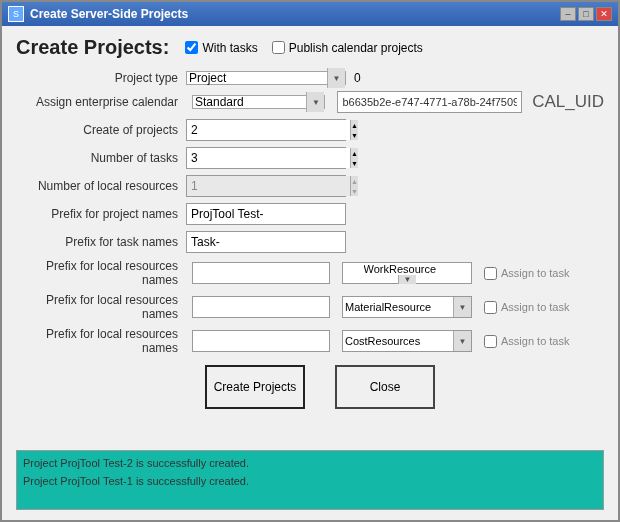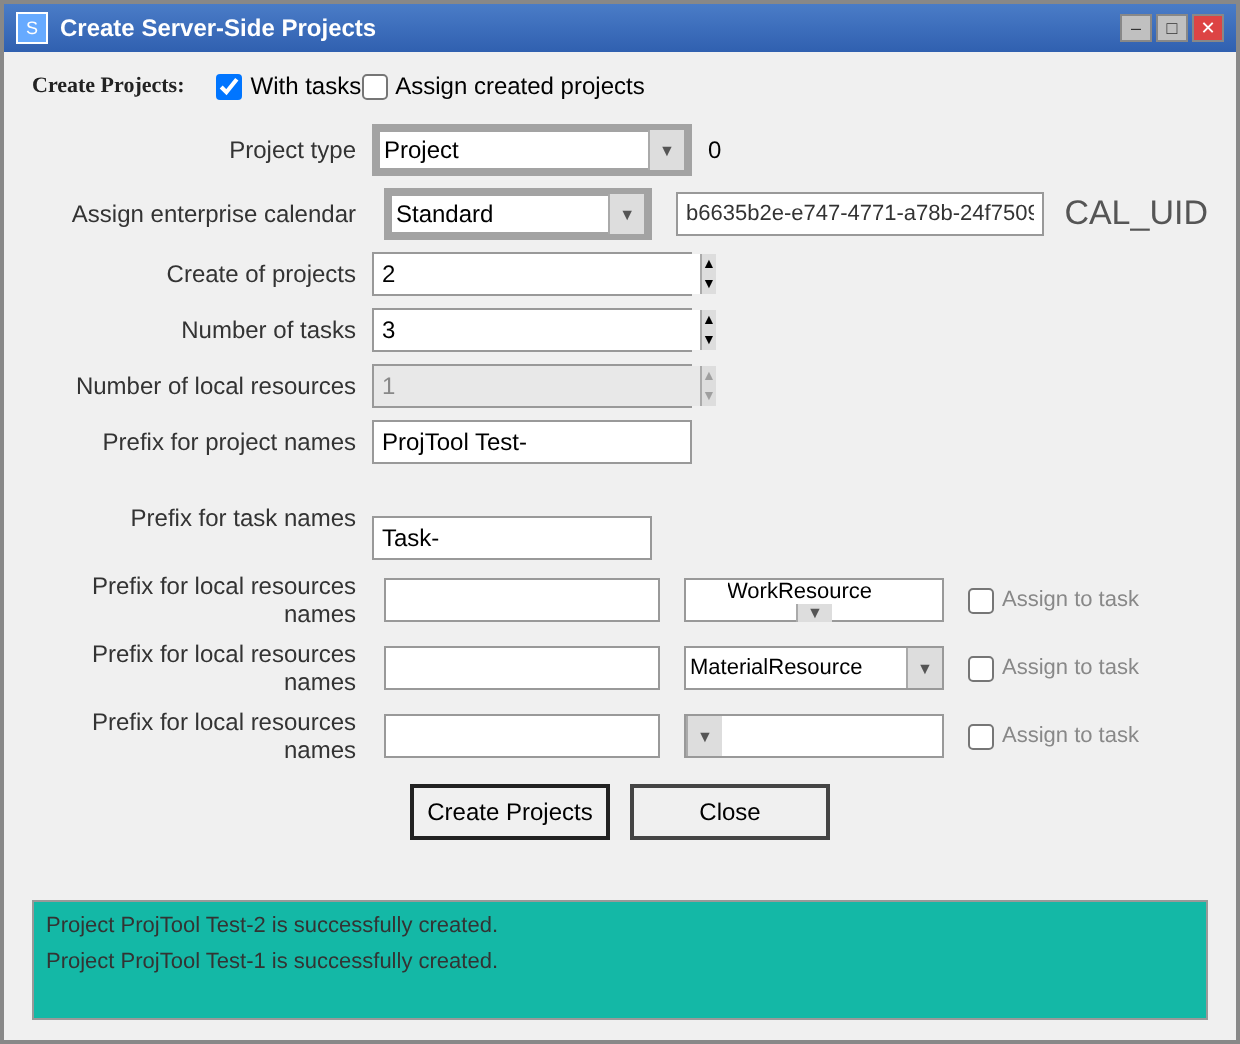--- a/index.html
+++ b/index.html
@@ -80,28 +80,28 @@
       flex-direction: column;
       gap: 8px;
     }
     .header-row {
       display: flex;
       align-items: center;
       gap: 16px;
       margin-bottom: 4px;
     }
     .header-title {
-      font-size: 11px;
+      font-size: 20px;
       font-weight: bold;
       color: #222;
-      font-family: Liberation Serif, serif;
     }
     .checkbox-group {
       display: flex;
       align-items: flex-end;
+      gap: 14px;
     }
     .checkbox-item {
       display: flex;
       align-items: center;
       gap: 4px;
       cursor: pointer;
     }
     .checkbox-item input[type="checkbox"] {
       width: 13px;
       height: 13px;
@@ -137,23 +137,23 @@
       background: white;
       font-size: 12px;
     }
     .form-control input:disabled {
       background: #e8e8e8;
       color: #888;
     }
     .select-with-arrow {
       display: flex;
       align-items: center;
-      border: 4px solid #a3a3a3;
-      background: white;
-      height: 26px;
+      border: 1px solid #a3a3a3;
+      background: white;
+      height: 14px;
       width: 160px;
     }
     .select-with-arrow select {
       flex: 1;
       border: none;
       outline: none;
       background: transparent;
       font-size: 12px;
       height: 20px;
       padding: 0 2px;
@@ -274,28 +274,29 @@
       height: 13px;
     }
     .buttons-row {
       display: flex;
       justify-content: center;
       gap: 10px;
       margin-top: 4px;
     }
     .action-btn {
       width: 100px;
-      height: 28px;
+      height: 44px;
       border: 2px solid #444;
       background: #f0f0f0;
       font-size: 12px;
       cursor: pointer;
       display: flex;
       align-items: center;
       justify-content: center;
+      margin-left: 20px;
     }
     .action-btn.primary {
       border: 2px solid #222;
       font-weight: normal;
     }
     .log-area {
       border: 1px solid #999;
       background: #14b8a6;
       min-height: 60px;
       padding: 4px 6px;
@@ -326,21 +327,21 @@
 
     <div class="header-row">
       <span class="header-title">Create Projects:</span>
       <div class="checkbox-group">
         <label class="checkbox-item">
           <input type="checkbox" checked="" style="">
           <span>With tasks</span>
         </label>
         <label class="checkbox-item">
           <input type="checkbox" style="">
-          <span>Assign created projects</span>
+          <span>Publish calendar projects</span>
         </label>
       </div>
     </div>
 
     <div class="form-area">
 
       <div class="form-row">
         <span class="form-label">Project type</span>
         <div class="form-control">
           <div class="select-with-arrow">
@@ -405,21 +406,21 @@
       <div class="form-row">
         <span class="form-label">Prefix for project names</span>
         <div class="form-control">
           <input type="text" value="ProjTool Test-" style="width: 160px; height: 22px; border: 1px solid rgb(153, 153, 153); padding: 2px 4px; font-size: 12px;">
         </div>
       </div>
 
       <div class="form-row">
         <span class="form-label">Prefix for task names</span>
         <div class="form-control">
-          <input type="text" value="Task-" style="width: 140px; height: 22px; border: 1px solid rgb(153, 153, 153); padding: 2px 4px; font-size: 12px; margin-top: 20px;">
+          <input type="text" value="Task-" style="width: 160px; height: 22px; border: 1px solid rgb(153, 153, 153); padding: 2px 4px; font-size: 12px;">
         </div>
       </div>
 
       <div class="form-row resource-row">
         <span class="form-label">Prefix for local resources names</span>
         <input class="resource-prefix-input" type="text" style="">
         <div class="resource-type-select" style="margin-left:6px;flex-direction:column;">
           <select>
             <option>WorkResource</option>
             <option>MaterialResource</option>
@@ -447,20 +448,25 @@
         <label class="assign-checkbox" style="margin-left:6px;">
           <input type="checkbox" style="">
           <span>Assign to task</span>
         </label>
       </div>
 
       <div class="form-row resource-row">
         <span class="form-label">Prefix for local resources names</span>
         <input class="resource-prefix-input" type="text" style="">
         <div class="resource-type-select" style="margin-left:6px;">
+          <select>
+            <option>WorkResource</option>
+            <option>MaterialResource</option>
+            <option selected="">CostResources</option>
+          </select>
           <div class="select-arrow">▼</div>
         </div>
         <label class="assign-checkbox" style="margin-left:6px;">
           <input type="checkbox" style="">
           <span>Assign to task</span>
         </label>
       </div>
 
       <div class="buttons-row">
         <button class="action-btn primary">Create Projects</button>

